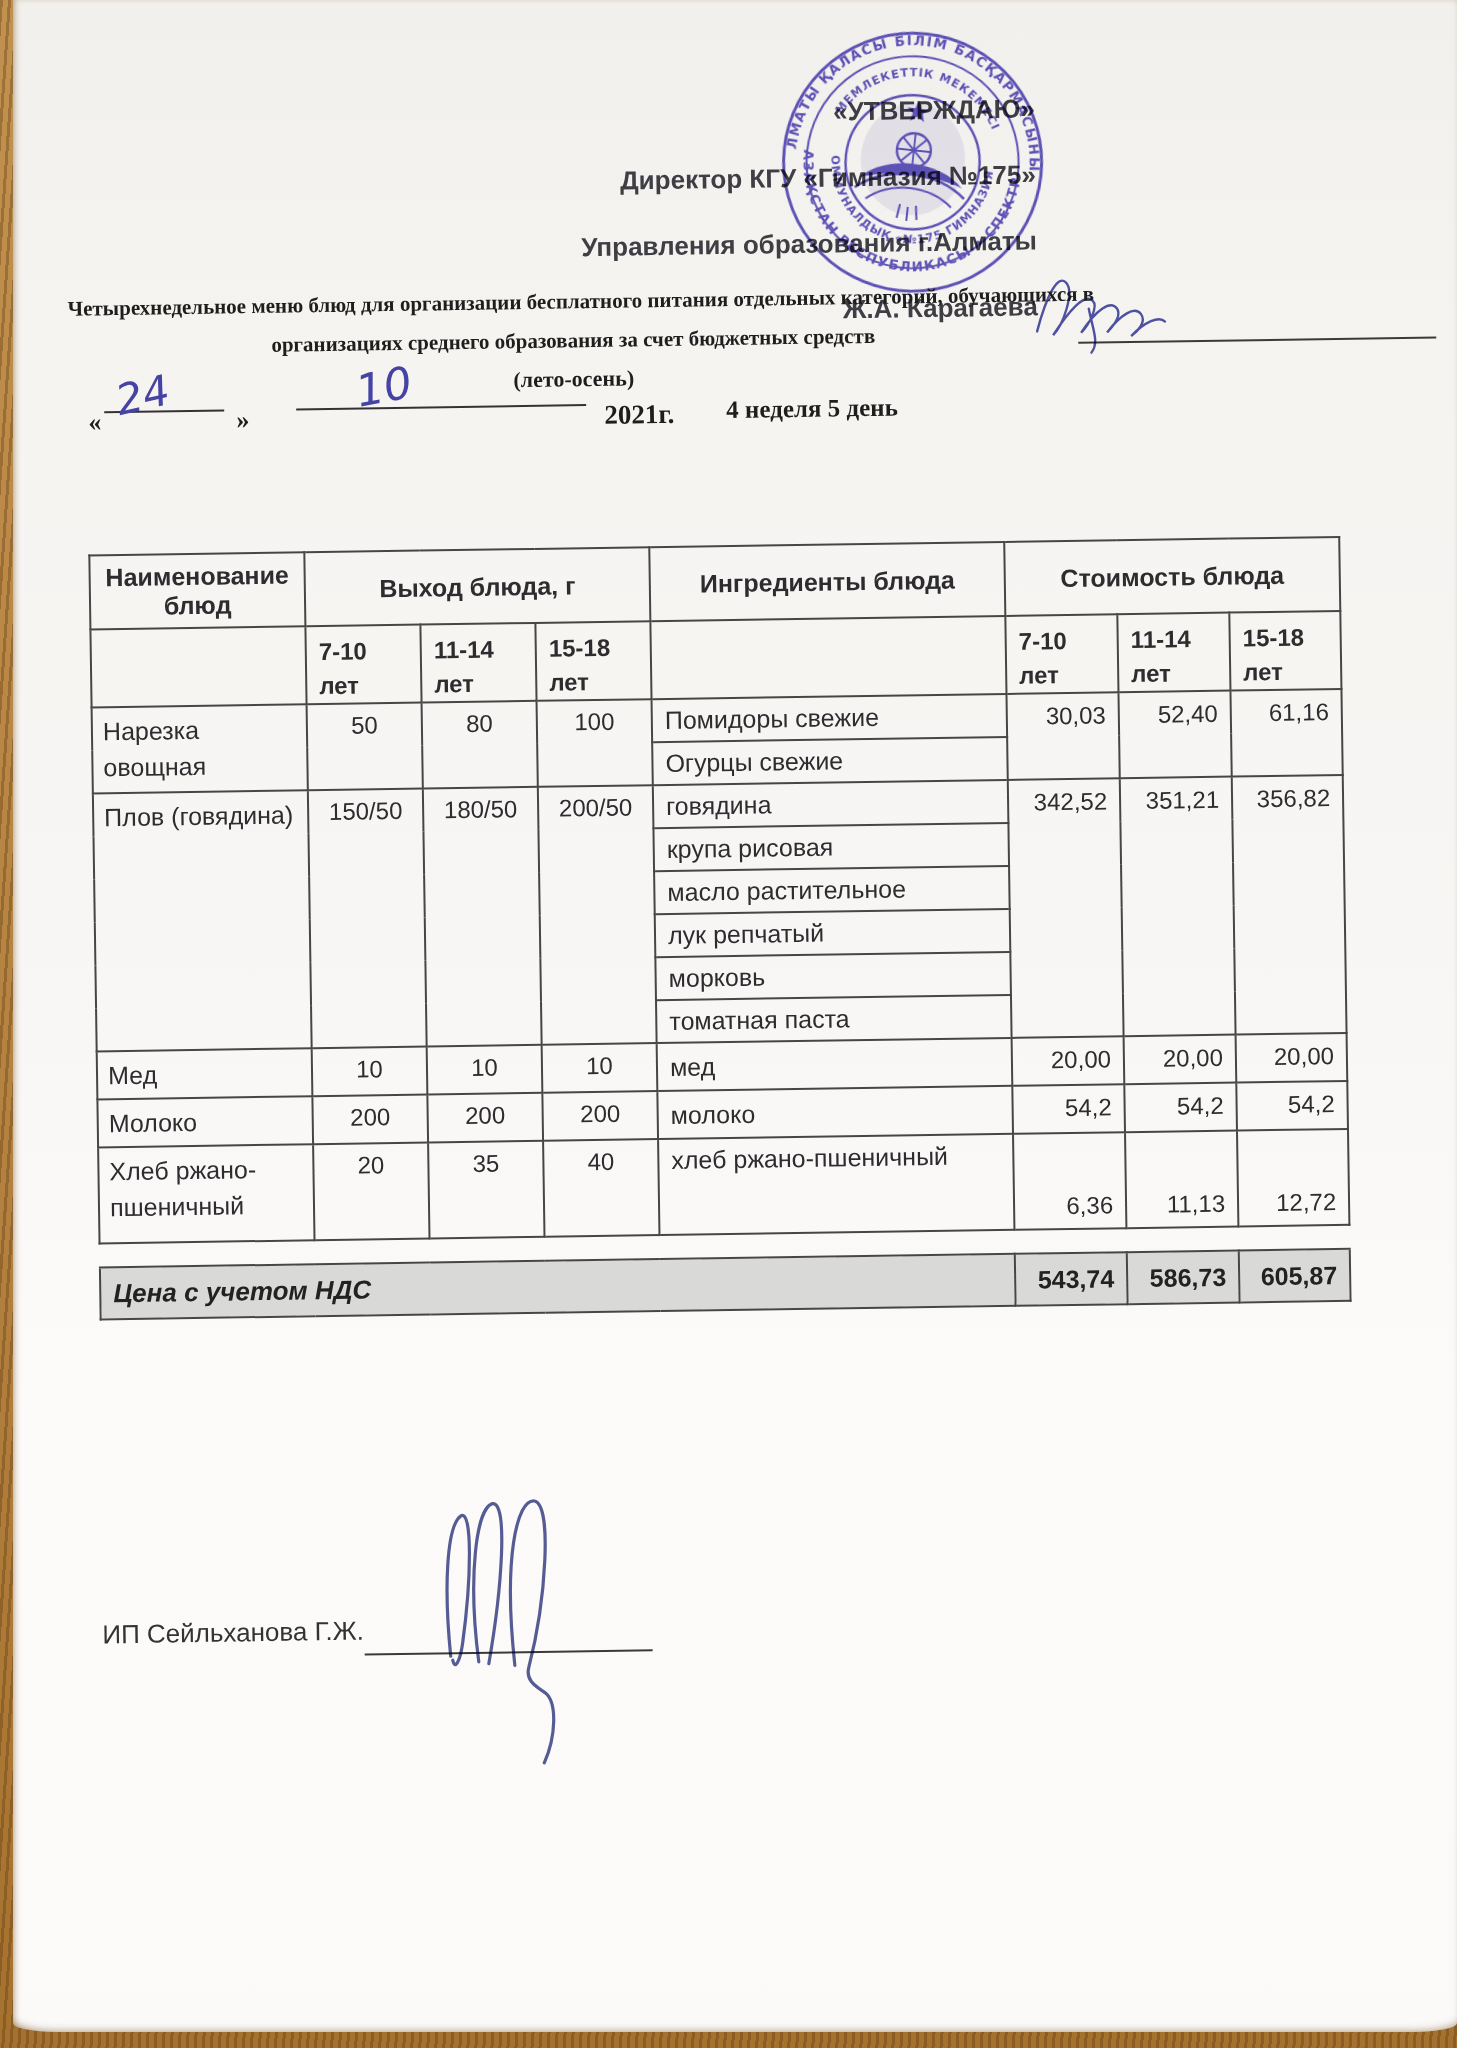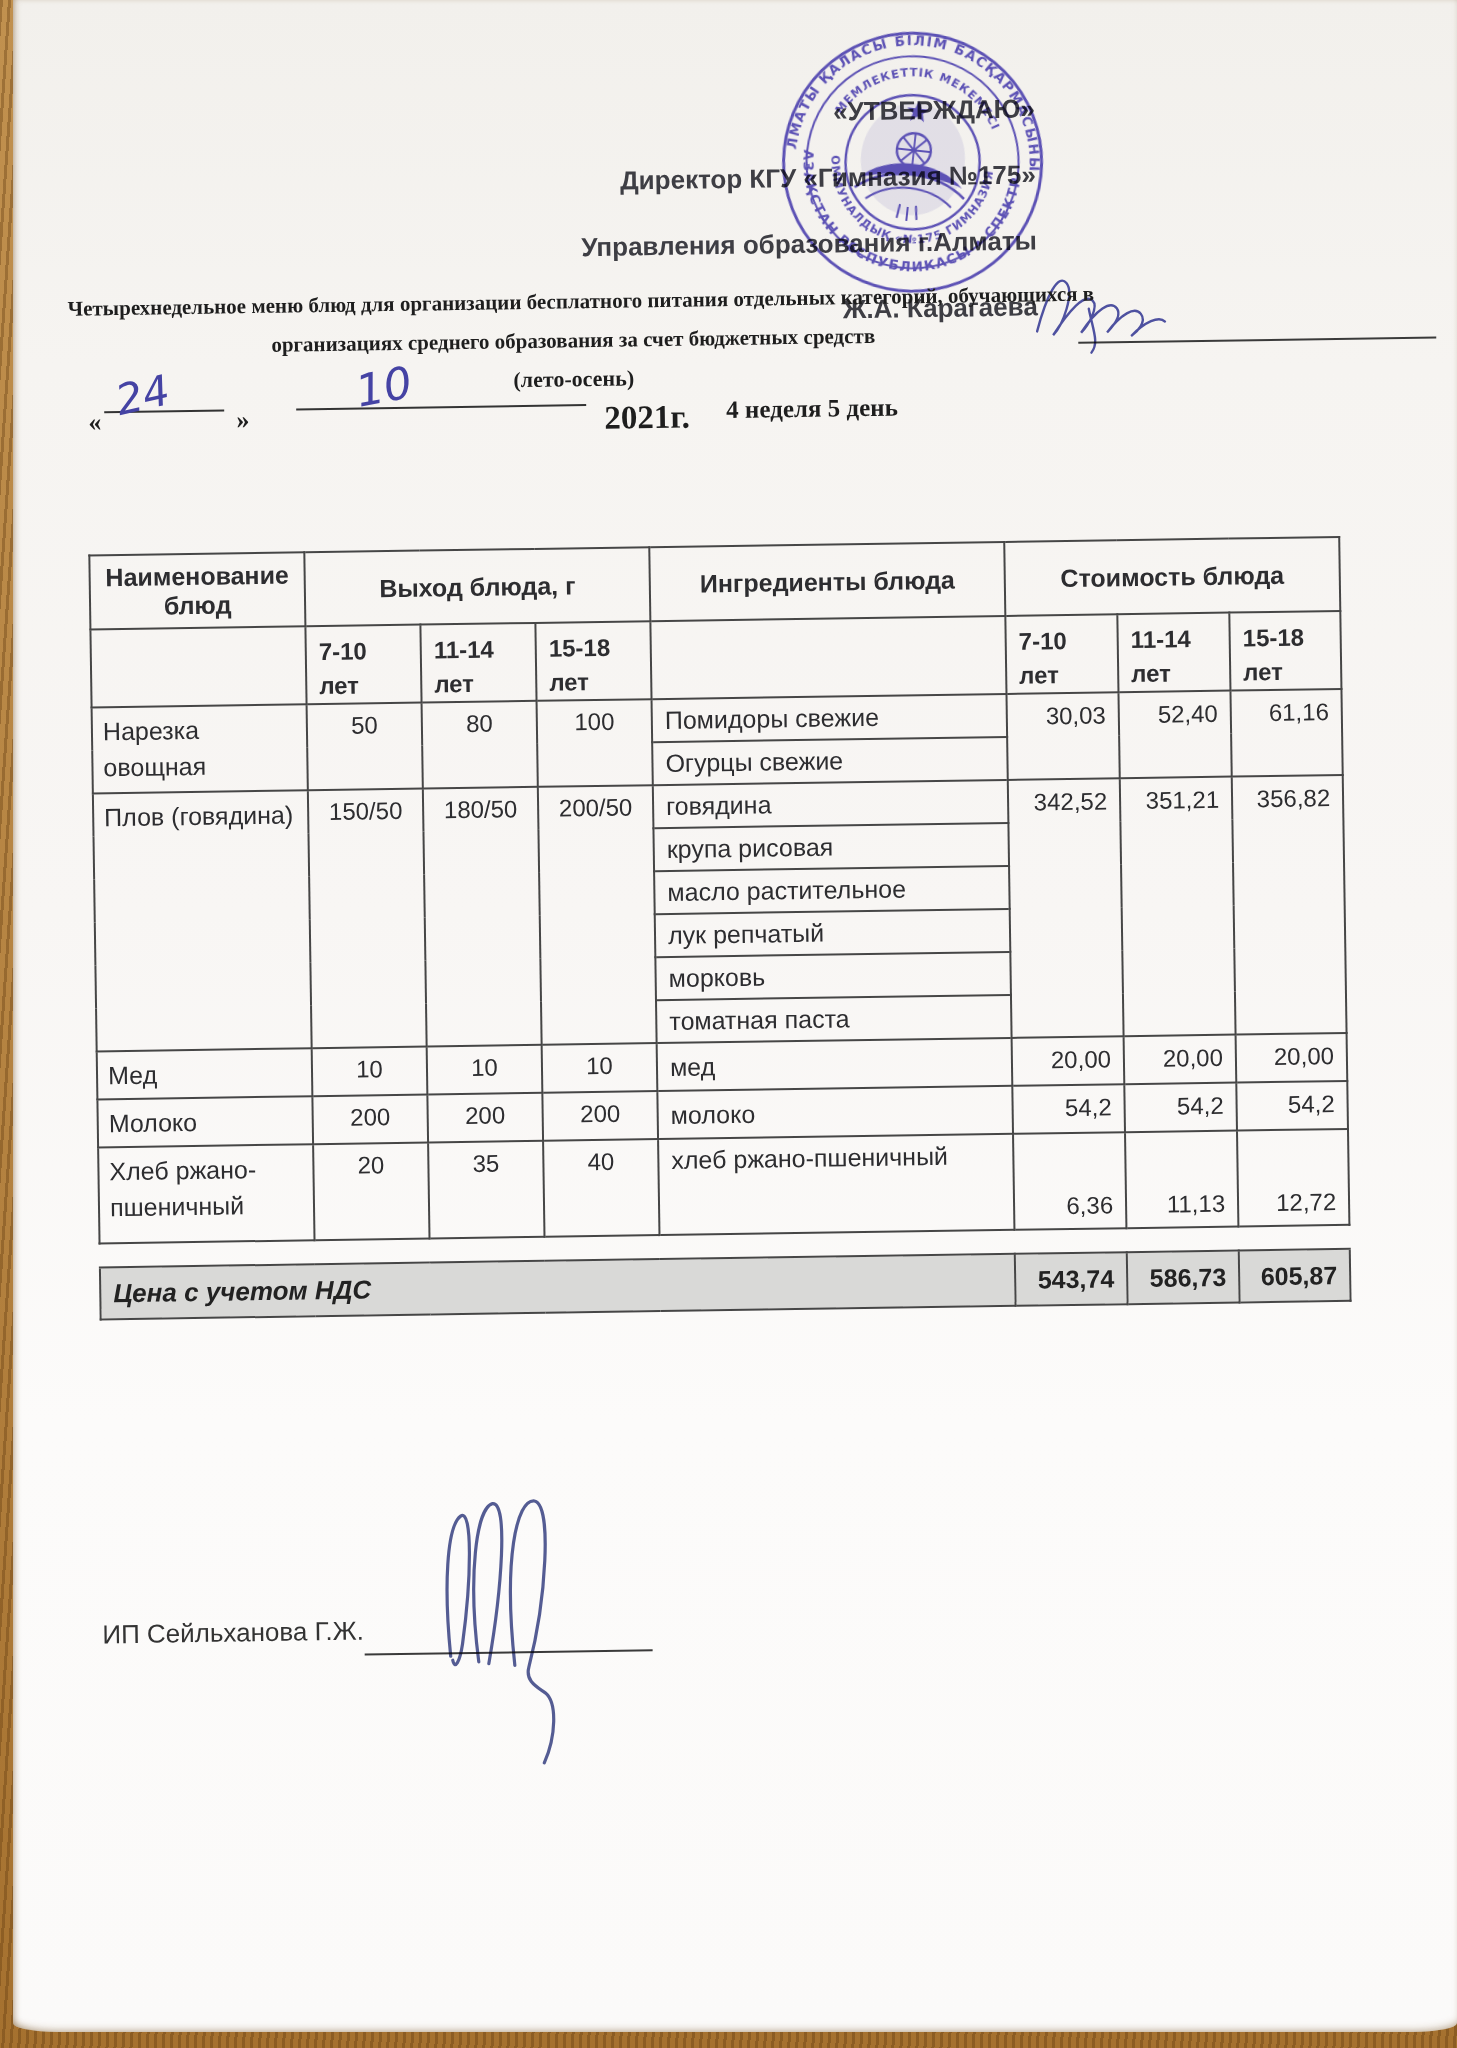--- a/index.html
+++ b/index.html
@@ -124,21 +124,21 @@
     <div>организациях среднего образования за счет бюджетных средств</div>
   </div>
   <div class="season">(лето-осень)</div>
 
   <span class="serifb" style="left:84px;top:398px;font-size:26px">«</span>
   <span class="blank" style="left:100px;top:402px;width:120px"></span>
   <span class="hand" style="left:112px;top:362px;font-size:42px;transform:rotate(-12deg)">24</span>
   <span class="serifb" style="left:232px;top:398px;font-size:26px">»</span>
   <span class="blank" style="left:292px;top:402px;width:290px"></span>
   <span class="hand" style="left:352px;top:356px;font-size:44px;transform:rotate(-10deg)">10</span>
-  <span class="serifb" style="left:600px;top:398px;font-size:33px">2021г.</span>
+  <span class="serifb" style="left:600px;top:398px;font-size:27px">2021г.</span>
   <span class="serifb" style="left:722px;top:396px;font-size:25px">4 неделя 5 день</span>
 
   <table class="menu">
     <colgroup>
       <col style="width:215px">
           <col style="width:115px">
           <col style="width:115px">
           <col style="width:115px">
       <col style="width:355px">
           <col style="width:112px">

